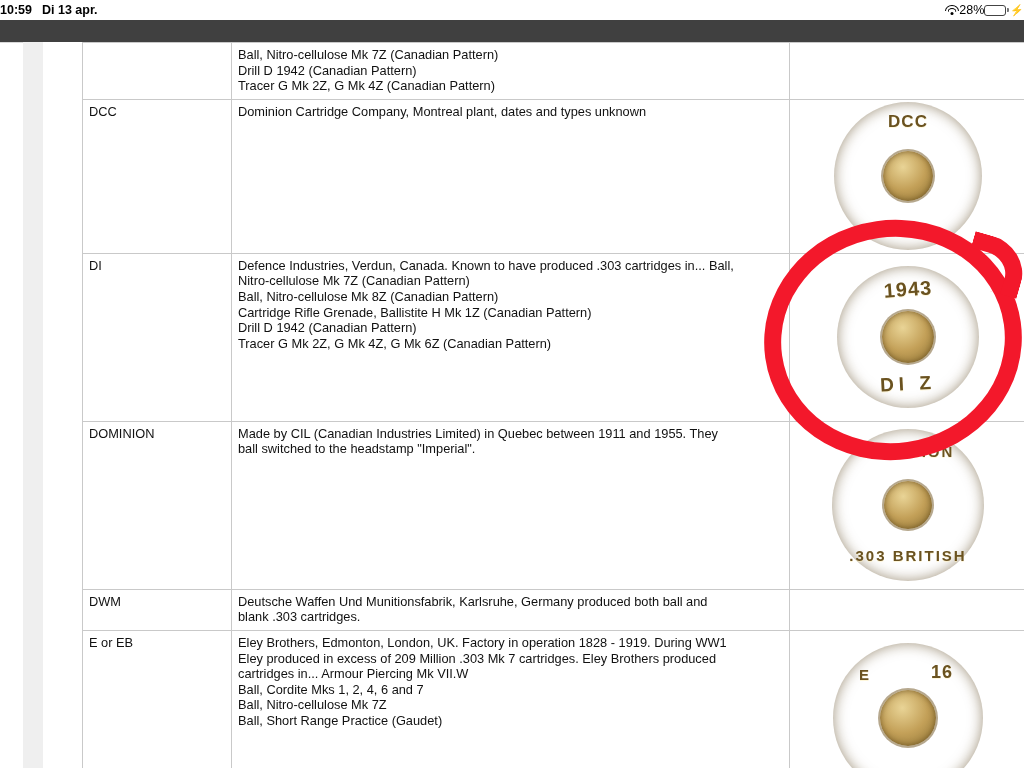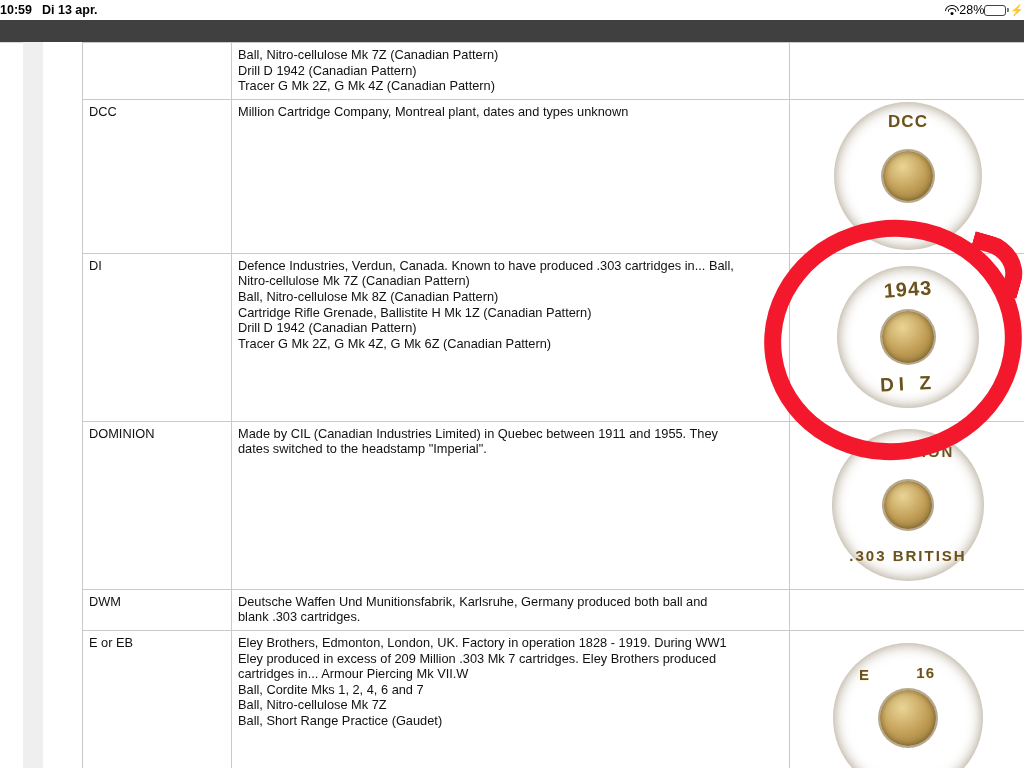--- a/index.html
+++ b/index.html
@@ -212,21 +212,21 @@
   }
   .stamp-dom .t-bottom {
     bottom: 17px; left: 50%; transform: translateX(-50%);
     font-size: 15px; letter-spacing: 2px; text-align: right;
   }
 
   
   .stamp-eb { width: 150px; height: 150px; }
   .stamp-eb .primer { width: 56px; height: 56px; }
   .stamp-eb .t-topleft { top: 24px; left: 26px; font-size: 15px; }
-  .stamp-eb .t-topright { top: 22px; right: 48px; font-size: 15px; }
+  .stamp-eb .t-topright { top: 22px; right: 30px; font-size: 18px; }
 
   
   .annotation {
     position: absolute;
     left: 741px;
     top: 178px;
     width: 258px;
     height: 240px;
     border: 17px solid #f3182b;
     border-radius: 50%;
@@ -290,21 +290,21 @@
         <span class="rowline">Ball, Nitro-cellulose Mk 7Z (Canadian Pattern)</span>
         <span class="rowline">Drill D 1942 (Canadian Pattern)</span>
         <span class="rowline">Tracer G Mk 2Z, G Mk 4Z (Canadian Pattern)</span>
       </td>
       <td class="img"></td>
     </tr>
 
     <tr>
       <td class="code">DCC</td>
       <td class="desc">
-        <span class="rowline">Million Cartridge Company, Montreal plant, dates and types unknown</span>
+        <span class="rowline">Dominion Cartridge Company, Montreal plant, dates and types unknown</span>
       </td>
       <td class="img">
         <div class="stamp-wrap" style="height:144px">
           <div class="stamp stamp-dcc">
             <span class="txt t-top">DCC</span>
             <span class="primer"></span>
             <span class="txt t-bottom">.303</span>
           </div>
         </div>
       </td>
@@ -329,21 +329,21 @@
           </div>
         </div>
       </td>
     </tr>
 
 
     <tr>
       <td class="code">DOMINION</td>
       <td class="desc">
         <span class="rowline">Made by CIL (Canadian Industries Limited) in Quebec between 1911 and 1955. They</span>
-        <span class="rowline">dates switched to the headstamp "Imperial".</span>
+        <span class="rowline">ball switched to the headstamp "Imperial".</span>
       </td>
       <td class="img">
         <div class="stamp-wrap" style="height:158px">
           <div class="stamp stamp-dom">
             <span class="txt t-top">DOMINION</span>
             <span class="primer"></span>
             <span class="txt t-bottom">.303 BRITISH</span>
           </div>
         </div>
       </td>

